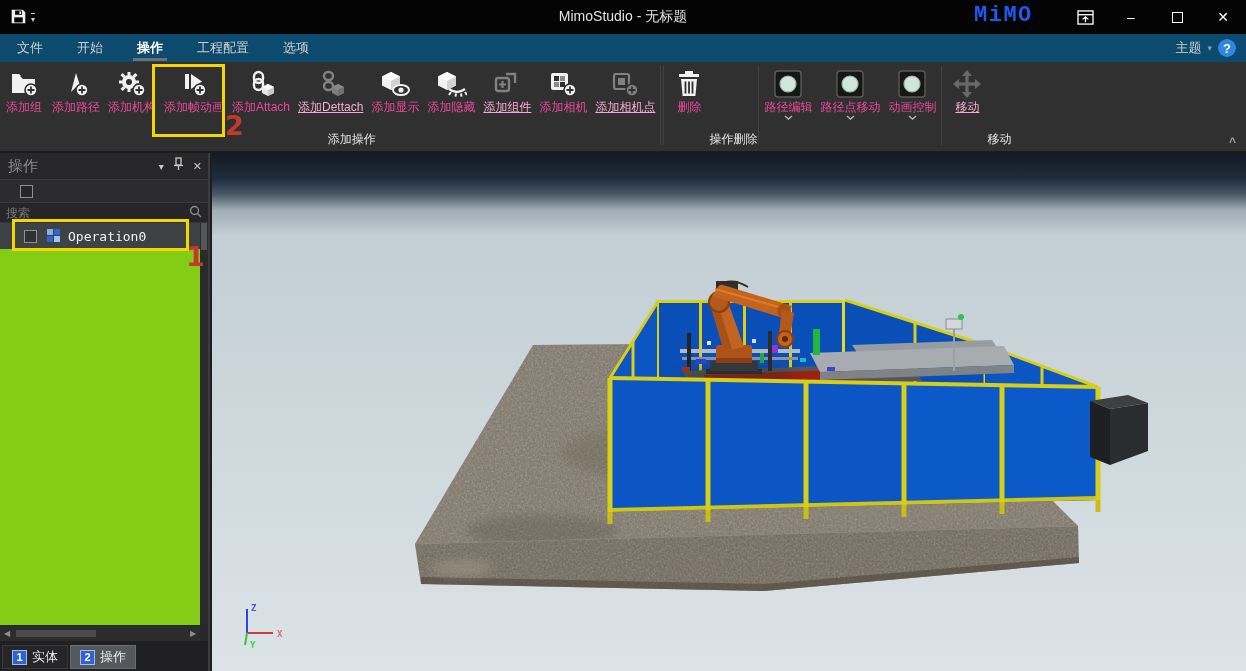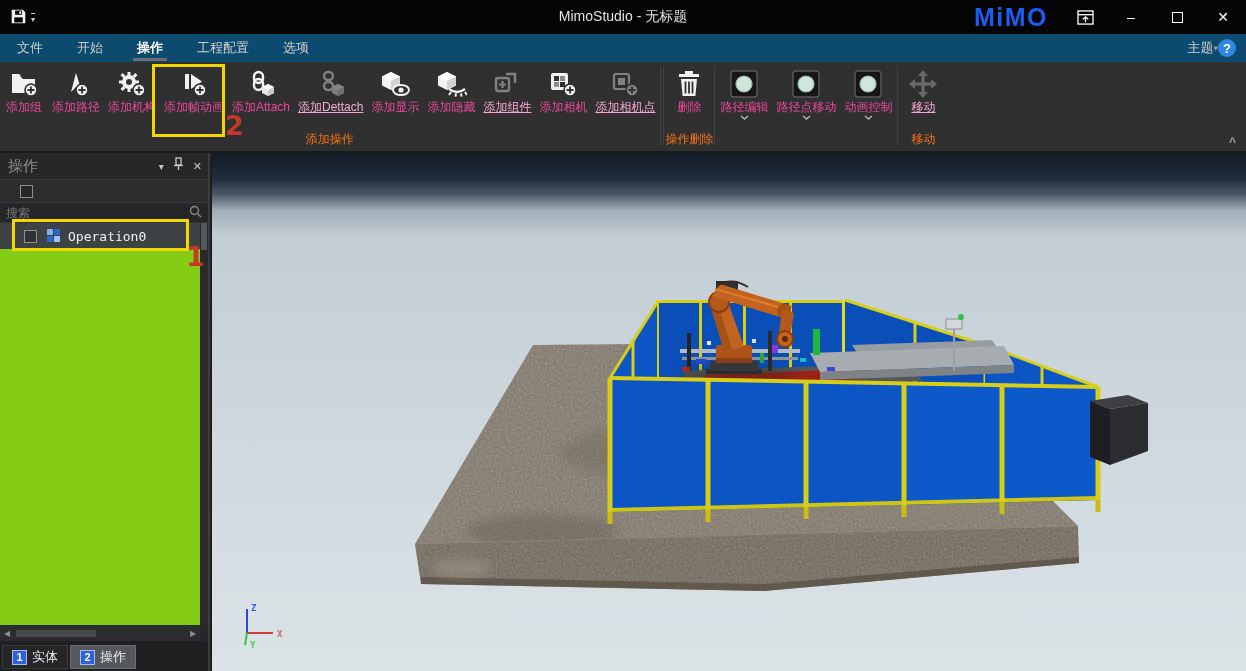--- a/index.html
+++ b/index.html
@@ -4,40 +4,40 @@
 <style>
   * { margin:0; padding:0; box-sizing:border-box; }
   html,body { width:1246px; height:671px; overflow:hidden; }
   body { position:relative; background:#1e1e1e; font-family:"Liberation Sans","DejaVu Sans",sans-serif; -webkit-font-smoothing:antialiased; }
 
   
   .titlebar { position:absolute; left:0; top:0; width:1246px; height:34px; background:#040404; color:#e9e9e9; }
   .qat { position:absolute; left:10px; top:8px; display:flex; align-items:center; gap:4px; }
   .qat .dd-glyph { font-size:8px; color:#cfcfcf; line-height:8px; border-top:1px solid #cfcfcf; padding-top:2px; }
   .win-title { position:absolute; left:50%; top:8px; transform:translateX(-50%); font-size:14px; color:#e3e3e3;text-align:center; }
-  .logo { position:absolute; left:974px; top:3px; font-size:25px; font-weight:800; letter-spacing:1.5px; color:#1b5cee; font-family:Liberation Sans, sans-serif; }
+  .logo { position:absolute; left:974px; top:3px; font-size:22px; font-weight:800; letter-spacing:1.5px; color:#1b5cee; font-family:Liberation Mono, monospace; }
   .win-controls { position:absolute; right:0; top:0; height:34px; display:flex; }
   .win-btn { width:46px; height:34px; display:flex; align-items:center; justify-content:center; color:#fff; font-size:14px; }
   .maxi-box { width:11px; height:11px; border:1.5px solid #fff; }
 
   
   .menubar { position:absolute; left:0; top:34px; width:1246px; height:28px; background:#0c4a6e; display:flex; align-items:center; color:#cfcfcf; font-size:13px; }
   .menu-item { padding:0 17px; height:28px; line-height:27px; position:relative; cursor:default; }
   .menu-item.active { color:#ffffff; font-weight:bold; }
   .menu-item.active::after { content:""; position:absolute; left:22%; right:22%; bottom:1px; height:3px; background:#6f6f73; }
-  .menubar-right { margin-left:auto; display:flex; align-items:center; padding-right:10px; }
+  .menubar-right { margin-left:auto; display:flex; align-items:center; gap:6px; padding-right:10px; }
   .theme-label { color:#d5d5d5; }
   .theme-chevron { color:#9a9a9a; font-size:9px; }
   .help-circle { width:18px; height:18px; border-radius:50%; background:#2f86e3; color:#fff; font-weight:bold; font-size:13px; display:flex; align-items:center; justify-content:center; }
 
   
   .ribbon { position:absolute; left:0; top:62px; width:1246px; height:91px; background:#303031; border-bottom:2px solid #1b1b1c; display:flex; }
   .rgroup { display:flex; flex-direction:column; }
   .rbuttons { display:flex; flex:1; align-items:flex-start; }
-  .rcaption { height:19px; text-align:center; font-size:12px; color:#f97316; line-height:15px; white-space:nowrap; }
+  .rcaption { height:19px; text-align:center; font-size:12px; color:#e5e5e5; line-height:15px; white-space:nowrap;padding-left:44px; }
   .rbtn { display:flex; flex-direction:column; align-items:center; padding:5px 4px 0 4px; min-width:48px; }
   .ricon { height:33px; display:flex; align-items:center; justify-content:center; }
   .rlabel { font-size:12px; color:#ec4899; white-space:nowrap; line-height:14px; }
   .rbtn.disabled .rlabel { color:#f9a8d4;text-decoration:underline; }
   .rbtn.disabled svg { opacity:.42; }
   .rsep { width:1px; background:#424244; margin:4px 1px 6px 1px; }
   .dd-chevron { margin-top:1px; }
   .ribbon-collapse { position:absolute; right:10px; bottom:2px; color:#9c9c9c; font-size:12px; font-weight:bold; }
 
   

